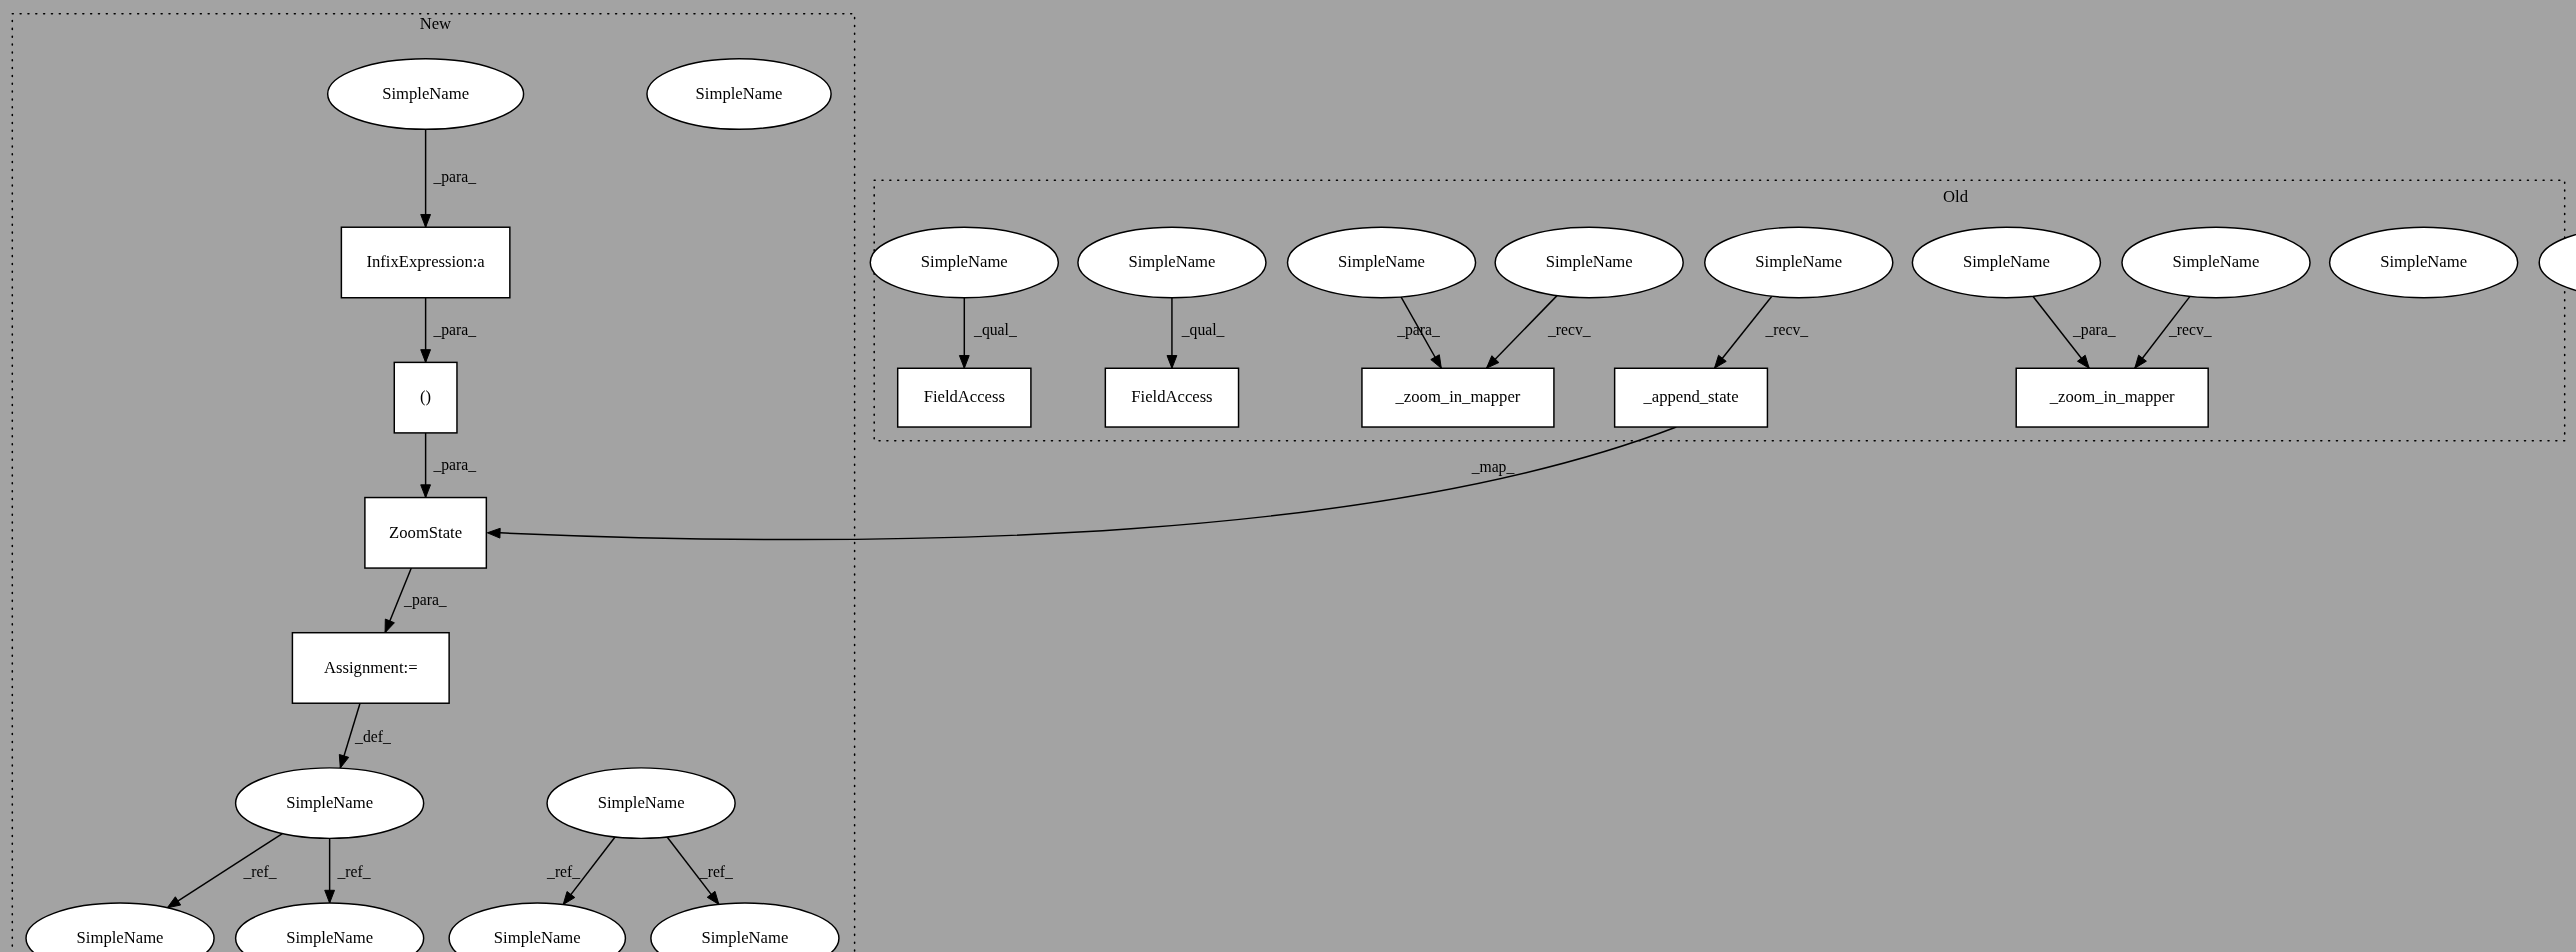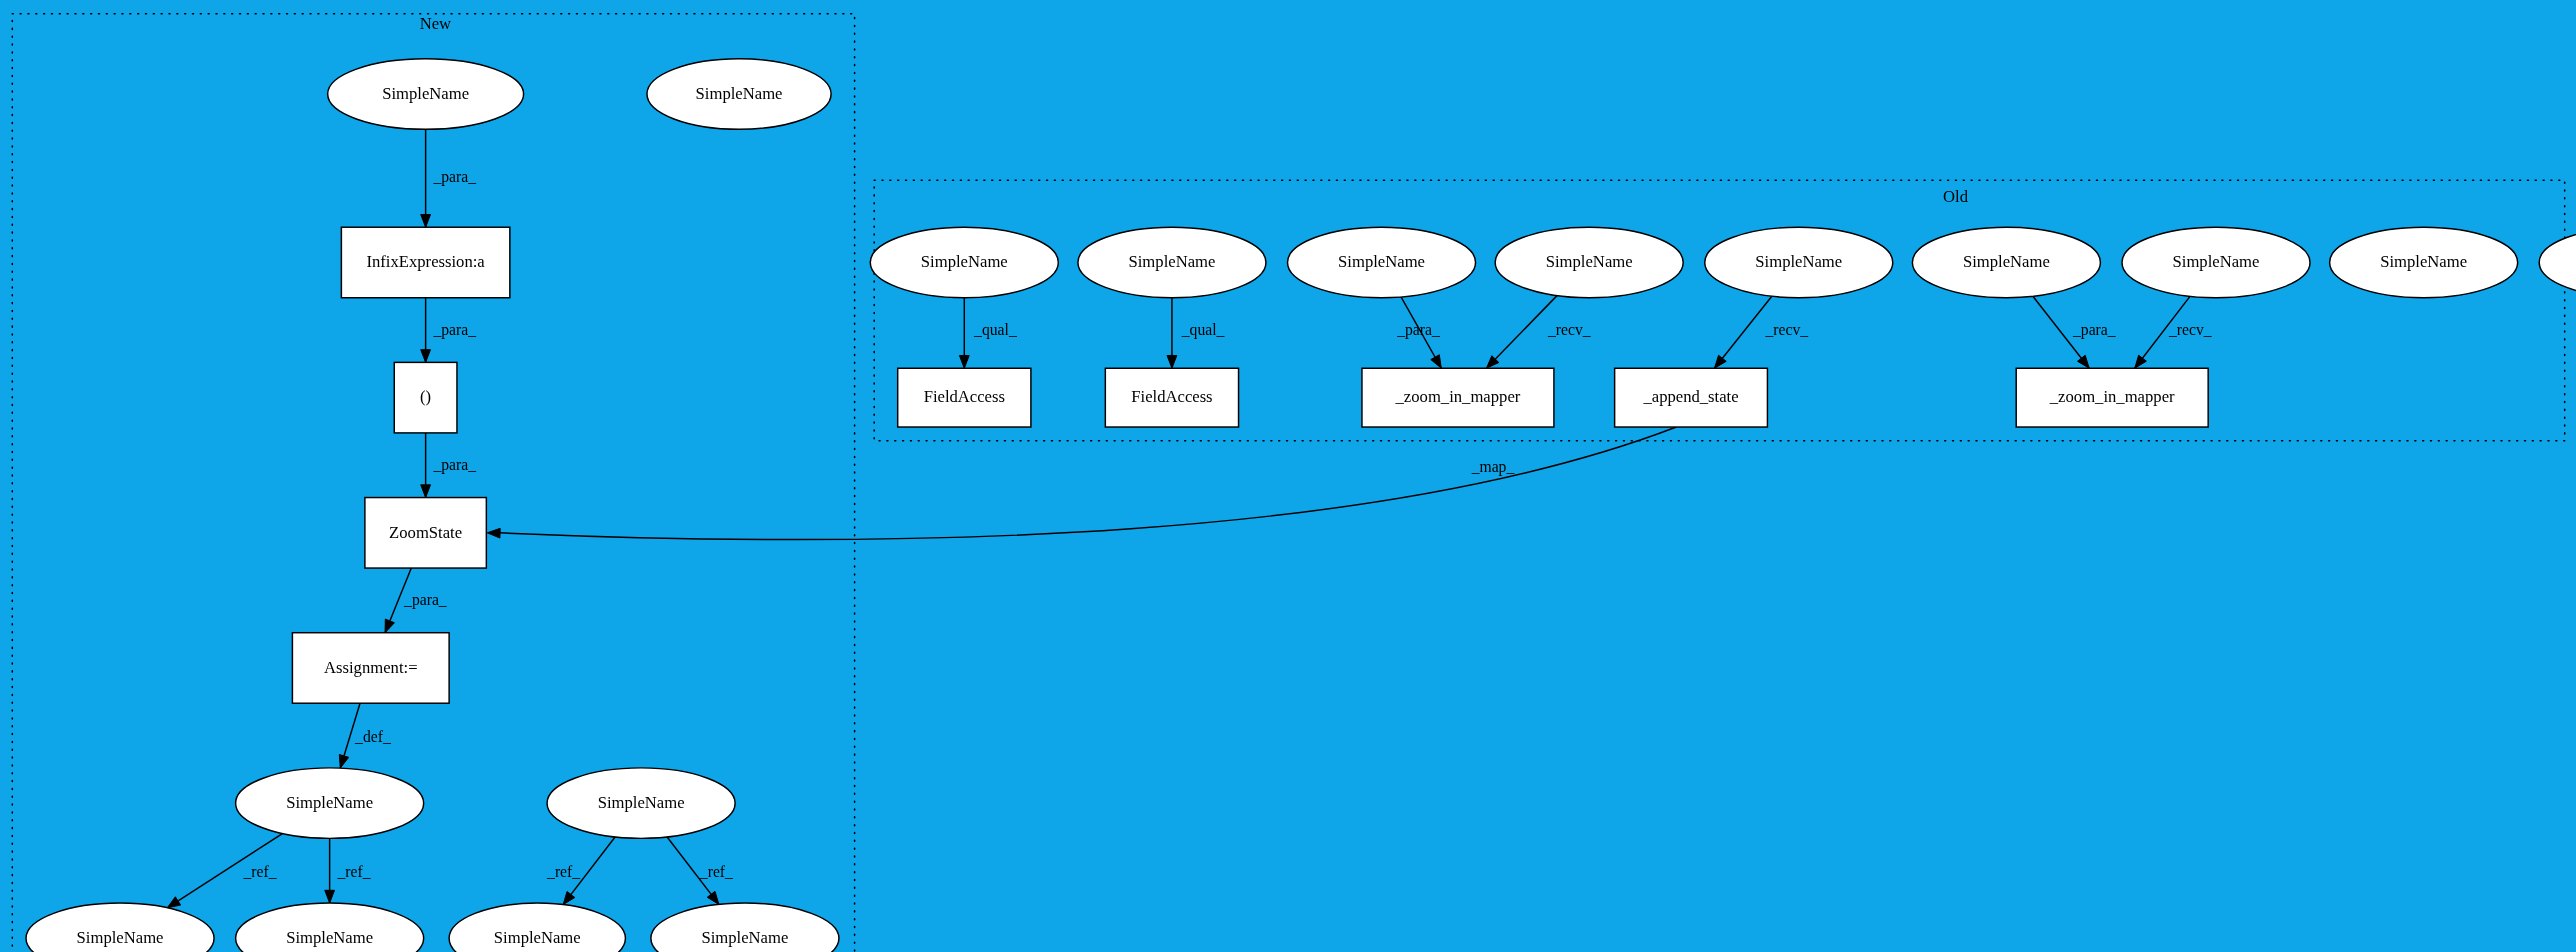--- a/index.html
+++ b/index.html
@@ -4,21 +4,21 @@
 <style>
   html, body {
     margin: 0;
     padding: 0;
     background: #ffffff;
   }
   #canvas-wrap {
     position: relative;
     width: 2576px;
     height: 952px;
-    background: #0ea5e9;
+    background: #a3a3a3;
     font-family: "Liberation Serif", "DejaVu Serif", serif;
   }
   svg#graph {
     display: block;
     width: 2576px;
     height: 952px;
   }
   .cluster-box {
     fill: none;
     stroke: #000000;

